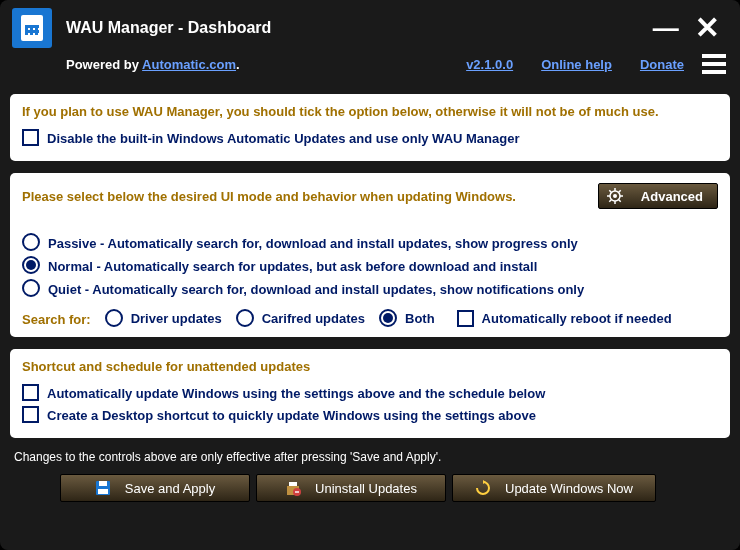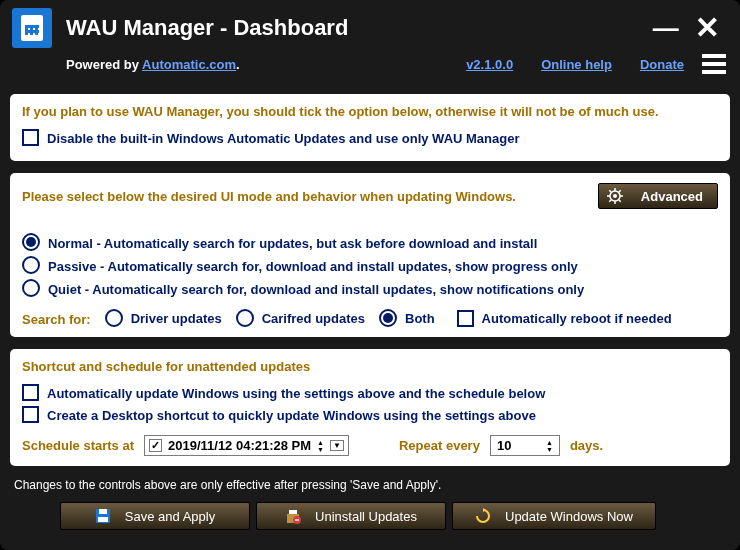--- a/index.html
+++ b/index.html
@@ -45,21 +45,21 @@
   }
   .app-icon-inner::before {
     content: "";
     position: absolute;
     left: 4px; top: 10px;
     width: 14px; height: 10px;
     background: repeating-linear-gradient(to right, #1976d2 0 3px, transparent 3px 5px),
                 repeating-linear-gradient(to bottom, #1976d2 0 3px, transparent 3px 5px);
   }
   .title-text {
-    font-size: 22px;
+    font-size: 16px;
     font-weight: bold;
     flex: 1;
   }
   .winbtn {
     color: #fff;
     font-size: 26px;
     padding: 0 8px;
     cursor: pointer;
     line-height: 1;
   }
@@ -274,26 +274,26 @@
                 <line x1="11.5" y1="11.5" x2="13.7" y2="13.7"></line>
                 <line x1="2.3" y1="13.7" x2="4.5" y2="11.5"></line>
                 <line x1="11.5" y1="4.5" x2="13.7" y2="2.3"></line>
               </g>
             </svg>
         </span>
         <span>Advanced</span>
       </div>
     </div>
     <div class="row">
+      <div class="radio"></div>
+      <span>Passive - Automatically search for, download and install updates, show progress only</span>
+    </div>
+    <div class="row">
       <div class="radio sel"></div>
       <span>Normal - Automatically search for updates, but ask before download and install</span>
-    </div>
-    <div class="row">
-      <div class="radio"></div>
-      <span>Passive - Automatically search for, download and install updates, show progress only</span>
     </div>
     <div class="row">
       <div class="radio"></div>
       <span>Quiet - Automatically search for, download and install updates, show notifications only</span>
     </div>
     <div class="sf-row">
       <span class="sf-label">Search for:</span>
       <div class="sf-opt">
         <div class="radio"></div>
         <span class="black-label" style="color:#001a66">Driver updates</span>
@@ -315,36 +315,20 @@
 
   <div class="panel">
     <div class="hint">Shortcut and schedule for unattended updates</div>
     <div class="row">
       <div class="checkbox"></div>
       <span>Automatically update Windows using the settings above and the schedule below</span>
     </div>
     <div class="row">
       <div class="checkbox"></div>
       <span>Create a Desktop shortcut to quickly update Windows using the settings above</span>
-    </div>
-    <div class="sched-row">
-      <span>Schedule starts at</span>
-      <div class="datebox">
-        <span style="border:1px solid #7a7a7a;width:13px;height:13px;display:inline-flex;align-items:center;justify-content:center;font-size:11px;">✓</span>
-        <span>2019/11/12  04:21:28 PM</span>
-        <span class="spin-btns">▲<br>▼</span>
-        <span style="border:1px solid #7a7a7a;padding:0 2px;font-size:8px;">▼</span>
-      </div>
-      <span style="width:30px"></span>
-      <span>Repeat every</span>
-      <div class="spinbox">
-        <span>10</span>
-        <span class="spin-btns">▲<br>▼</span>
-      </div>
-      <span>days.</span>
     </div>
   </div>
 
   <div class="footer-note">Changes to the controls above are only effective after pressing 'Save and Apply'.</div>
 
   <div class="btnbar">
     <div class="action-btn">
       <span class="icon-sm">
         <svg viewBox="0 0 16 16" width="16" height="16">
             <rect x="1" y="1" width="14" height="14" rx="1" fill="#1976d2"></rect>

